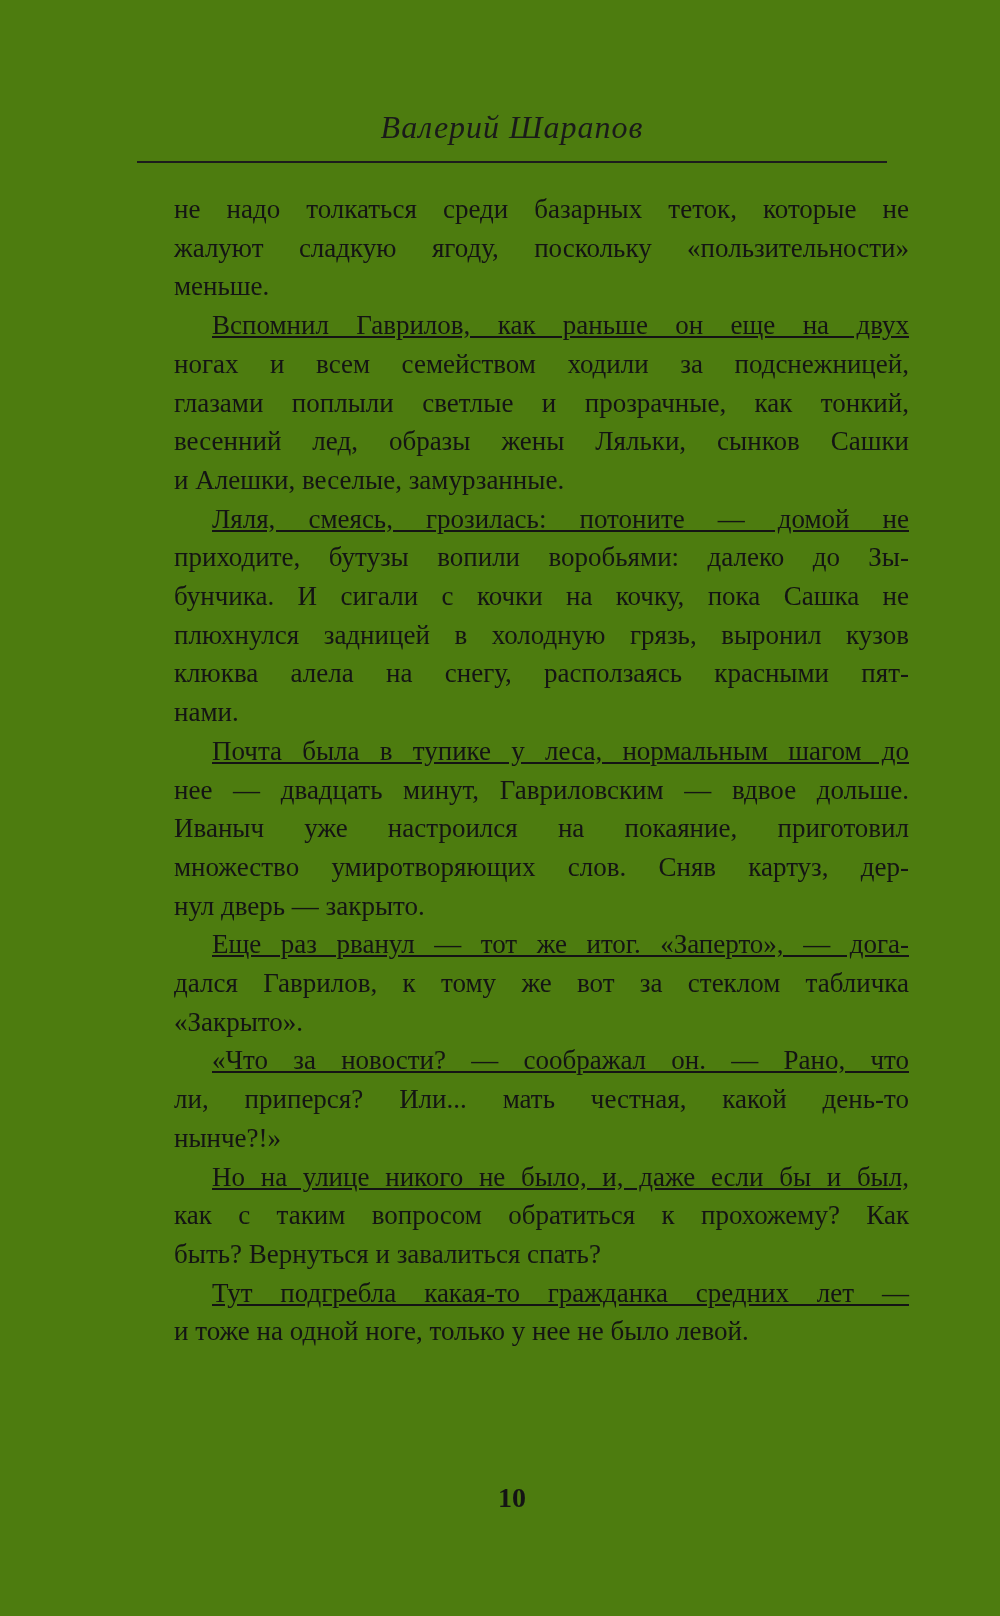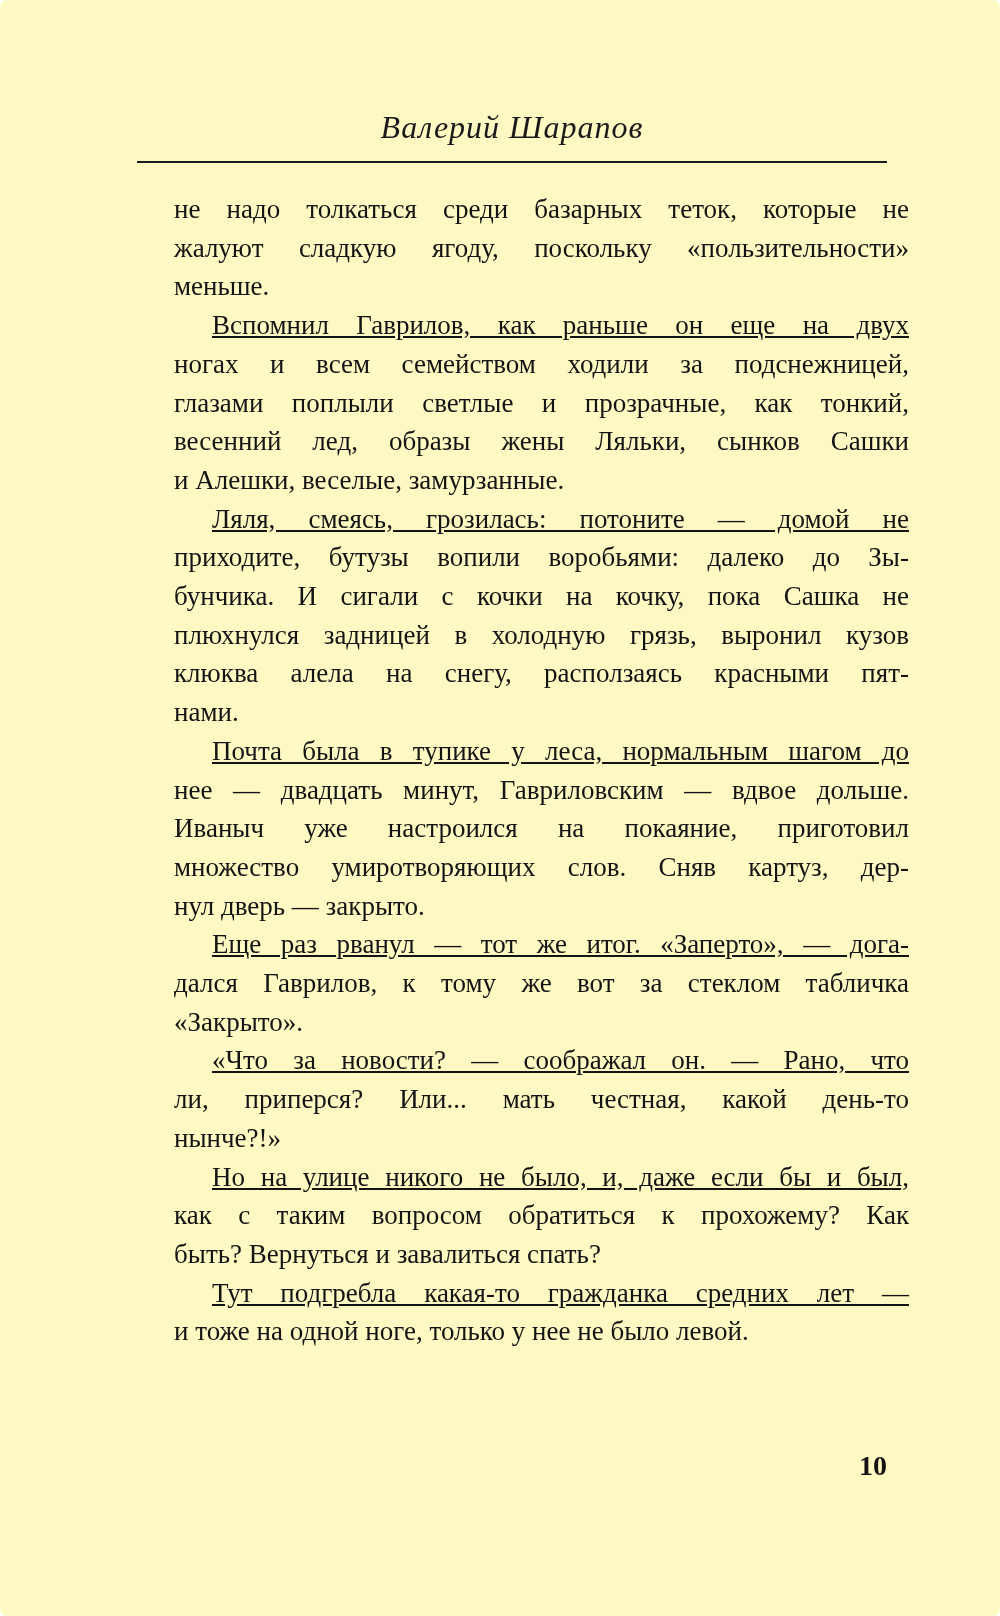--- a/index.html
+++ b/index.html
@@ -4,24 +4,23 @@
 <style>
   * { margin: 0; padding: 0; box-sizing: border-box; }
   html, body {
     background: #ffffff;
     font-family: "Liberation Serif", serif;
   }
   .page {
     position: relative;
     width: 1000px;
     height: 1616px;
-    background: #fef9c3;
+    background: #4d7c0f;
     color: #161616;
     overflow: hidden;
-    border-radius: 8px;
   }
   .running-header {
     position: absolute;
     top: 108px;
     left: 137px;
     width: 750px;
     text-align: center;
   }
   .author {
     font-style: italic;
@@ -58,24 +57,24 @@
   .line.fill {
     text-align-last: justify;
     -moz-text-align-last: justify;
   }
   .paragraph.indent .line:first-child {
     text-indent: 38px;
     text-decoration: underline;
   }
   .page-number {
     position: absolute;
-    top: 1450px;
+    top: 1482px;
     left: 137px;
     width: 750px;
-    text-align: right;
+    text-align: center;
     font-size: 28px;
     font-weight: 700;
     color: #141414;
   }
 </style>
 </head>
 <body>
 
 <div class="page">
   <div class="running-header">

